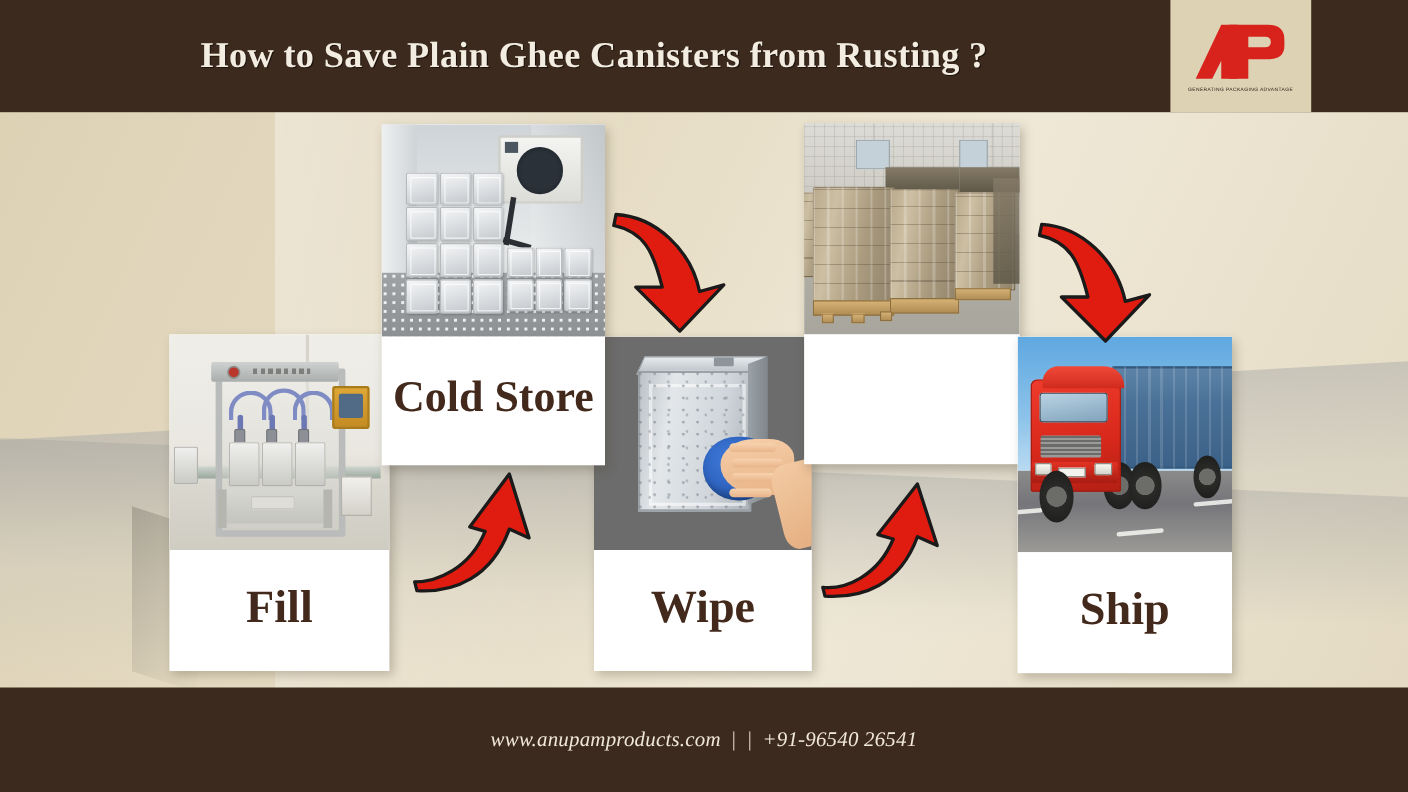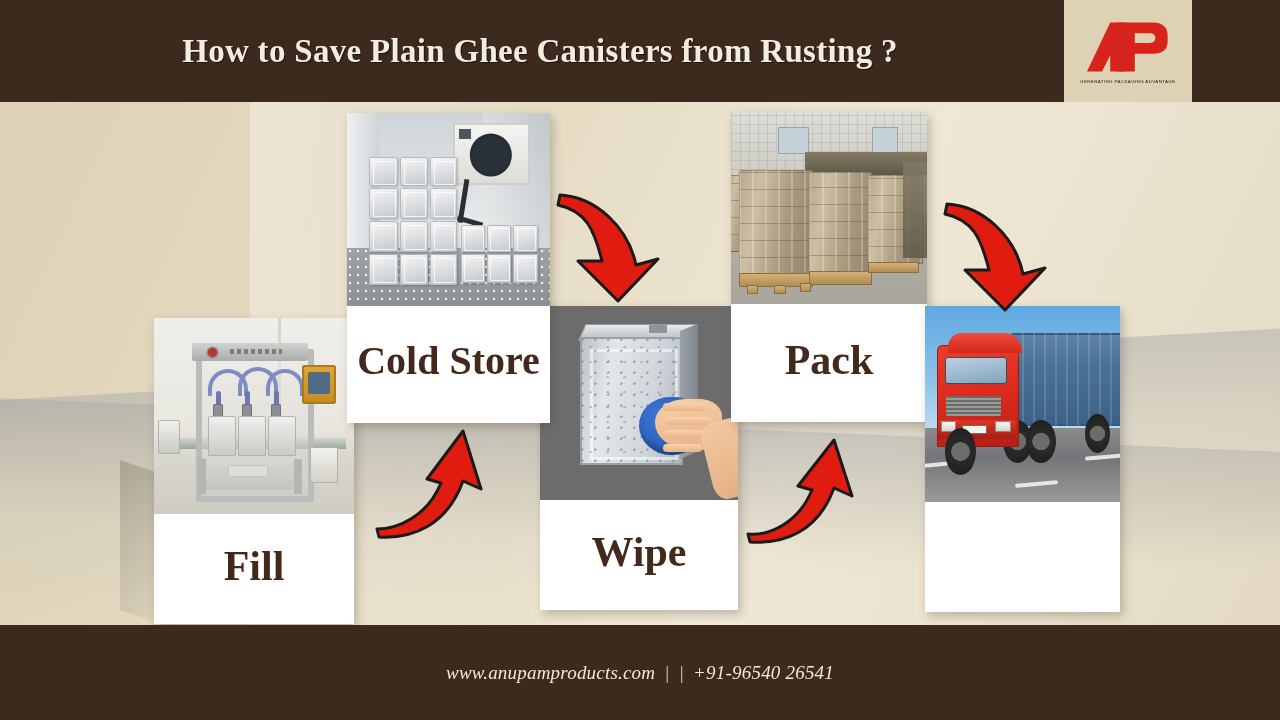--- a/index.html
+++ b/index.html
@@ -50,21 +50,21 @@
   
   .card{position:absolute;background:#ffffff;z-index:4;
         box-shadow:3px 4px 9px rgba(80,70,50,.30);
         display:flex;flex-direction:column;align-items:stretch;overflow:hidden;}
   .card .thumb{width:100%;flex:0 0 auto;position:relative;overflow:hidden;}
   .card .cap{flex:1 1 auto;display:flex;align-items:center;justify-content:center;
         color:#42291b;font-weight:bold;text-align:center;line-height:1.02;
         font-size:42px;padding:4px 2px 10px;}
   .cap.two-line{font-size:40px;line-height:1.12;}
 
-  #card-fill{left:154px;top:318px;width:200px;height:306px;}
+  #card-fill{left:154px;top:304px;width:200px;height:306px;}
   #card-fill .thumb{height:196px;}
   #card-cold{left:347px;top:113px;width:203px;height:310px;}
   #card-cold .thumb{height:193px;}
   #card-wipe{left:540px;top:306px;width:198px;height:304px;}
   #card-wipe .thumb{height:194px;}
   #card-pack{left:731px;top:112px;width:196px;height:310px;}
   #card-pack .thumb{height:192px;}
   #card-ship{left:925px;top:306px;width:195px;height:306px;}
   #card-ship .thumb{height:196px;}
 
@@ -361,21 +361,20 @@
         <div class="pallet-block" style="left:70%;top:33%;width:28%;height:46%;"></div>
         <div class="pack-darkbox" style="left:88%;top:26%;width:12%;height:50%;opacity:.85;"></div>
         <div class="pallet-wood" style="left:4%;top:84%;width:38%;height:7%;"></div>
         <div class="pallet-wood" style="left:40%;top:83%;width:32%;height:7%;"></div>
         <div class="pallet-wood" style="left:70%;top:78%;width:26%;height:6%;"></div>
         <div class="pallet-wood" style="left:8%;top:90%;width:6%;height:5%;"></div>
         <div class="pallet-wood" style="left:22%;top:90%;width:6%;height:5%;"></div>
         <div class="pallet-wood" style="left:35%;top:89%;width:6%;height:5%;"></div>
       </div>
     </div>
-    <div class="cap">Pack</div>
   </div>
 
   <div class="card" id="card-ship">
     <div class="thumb">
       <div class="scene">
         <div class="ship-sky"></div>
         <div class="ship-road"></div>
         <div class="ship-lane" style="left:-4%;top:80%;width:16%;transform:rotate(-5deg);"></div>
         <div class="ship-lane" style="left:46%;top:90%;width:22%;transform:rotate(-5deg);"></div>
         <div class="ship-lane" style="left:82%;top:76%;width:20%;transform:rotate(-5deg);"></div>
@@ -387,20 +386,21 @@
         <div class="cab-roof"></div>
         <div class="windshield"></div>
         <div class="grille"></div>
         <div class="bumper"></div>
         <div class="plate"></div>
         <div class="headlamp" style="left:8%;"></div>
         <div class="headlamp" style="left:36%;"></div>
         <div class="wheel" style="left:10%;top:62%;width:16%;height:24%;"></div>
       </div>
     </div>
+    <div class="cap">Ship</div>
   </div>
 
   <svg class="arrow" id="arrow-1" viewBox="0 0 126 118">
     <path d="M6 108 C26 108 56 96 70 62 L56 58 L92 10 L110 68 L92 60 C76 104 42 118 8 116 Z" fill="#e01b10" stroke="#1a1a1a" stroke-width="3" stroke-linejoin="round"></path>
   </svg>
 
   <svg class="arrow" id="arrow-2" viewBox="0 0 122 123">
     <path d="M4 12 C40 14 72 44 80 82 L102 76 L62 118 L22 78 L46 78 C38 46 30 28 2 22 Z" fill="#e01b10" stroke="#1a1a1a" stroke-width="3" stroke-linejoin="round"></path>
   </svg>
 

